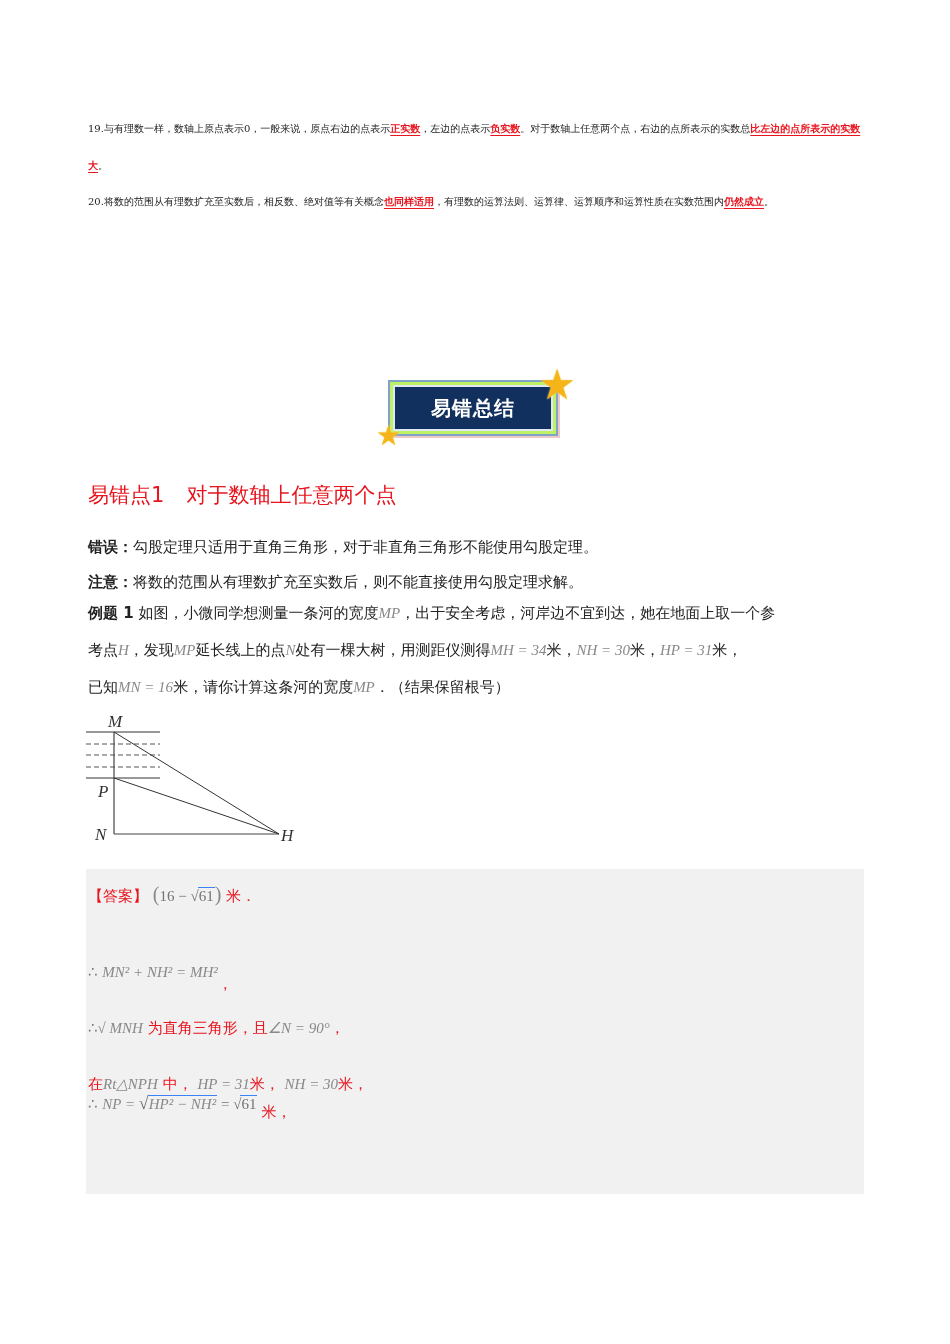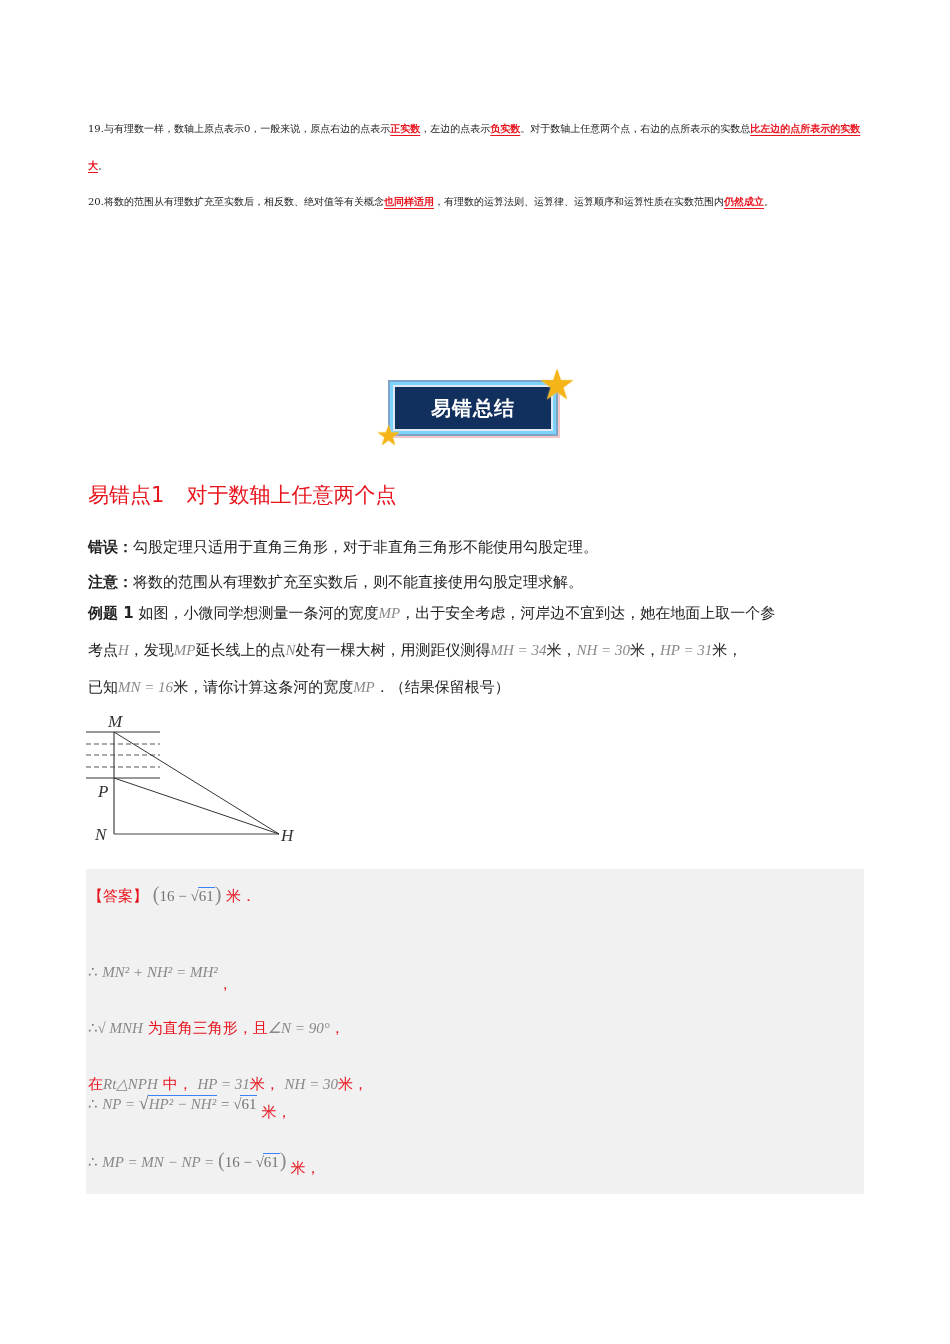--- a/index.html
+++ b/index.html
@@ -1,21 +1,21 @@
 <!DOCTYPE html>
 <html><head>
 <meta charset="utf-8">
 <style>
   * { margin: 0; padding: 0; box-sizing: border-box; }
   html, body { width: 950px; height: 1344px; background: #ffffff; }
   body { position: relative; font-family: "DejaVu Serif", "Liberation Serif", serif; color: #222; }
   .para { position: absolute; left: 88px; width: 776px; font-size: 10px; line-height: 37px; color: #222; }
   .hl { color: #e8141e; font-weight: bold; text-decoration: underline; text-decoration-color: #e8141e; text-underline-offset: 3px; font-family: "DejaVu Sans", sans-serif; }
   .banner-wrap { position: absolute; left: 376px; top: 366px; width: 200px; height: 80px; }
-  .banner-outer { position: absolute; left: 12px; top: 14px; width: 170px; height: 56px; border: 2px solid #7fa4c8; background: #7dd3fc; box-shadow: 2px 2px 0 #f0c8c8; }
+  .banner-outer { position: absolute; left: 12px; top: 14px; width: 170px; height: 56px; border: 2px solid #7fa4c8; background: #bef264; box-shadow: 2px 2px 0 #f0c8c8; }
   .banner-inner { position: absolute; left: 3px; top: 3px; right: 3px; bottom: 3px; background: #12305e; border: 2px solid #dfe8f2; display: flex; align-items: center; justify-content: center; }
   .banner-text { color: #fff; font-family: "DejaVu Sans", sans-serif; font-weight: bold; font-size: 20px; letter-spacing: 1px; }
   .star { position: absolute; color: #f5b418; text-shadow: 0 0 2px #f8d670; }
   .star-big { right: 0; top: -6px; font-size: 42px; }
   .star-small { left: 0; bottom: -6px; font-size: 28px; }
   .section-title { position: absolute; left: 88px; top: 481px; font-size: 21px; color: #e8141e; font-family: "DejaVu Sans", sans-serif; }
   .section-title .num { margin-right: 22px; }
   .line { position: absolute; left: 88px; width: 776px; font-size: 15px; color: #222; white-space: nowrap; }
   .bold { font-weight: bold; font-family: "DejaVu Sans", sans-serif; }
   .math { font-family: "Liberation Serif", serif; font-style: italic; color: #888; font-size: 15px; }
@@ -103,16 +103,13 @@
   </div>
   <div class="ab-line" style="top:196px;margin-top:10px;">
     <span class="red">在</span><span class="math">Rt△NPH</span>
     <span class="red">中，</span>
     <span class="math">HP = 31</span><span class="red">米</span><span class="red">，</span>
     <span class="math">NH = 30</span><span class="red">米</span><span class="red">，</span>
   </div>
   <div class="ab-line" style="top:224px;">
     <span class="mathn">∴</span> <span class="math">NP = </span><span class="mathn" style="font-size:18px;">√</span><span class="math sqrt">HP² − NH²</span><span class="mathn"> = </span><span class="mathn">√</span><span class="mathn sqrt">61</span><span class="red" style="position:relative; top:8px; margin-left:4px;">米</span><span class="red" style="position:relative; top:8px;">，</span>
   </div>
-  <div class="ab-line" style="top:280px;">
-    <span class="mathn">∴</span> <span class="math">MP = MN − NP = </span><span class="paren">(</span><span class="mathn">16 − </span><span class="mathn">√</span><span class="mathn sqrt">61</span><span class="paren">)</span><span class="red" style="position:relative; top:6px; margin-left:4px;">米</span><span class="red" style="position:relative; top:6px;">，</span>
-  </div>
 </div>
 
 </body></html>

